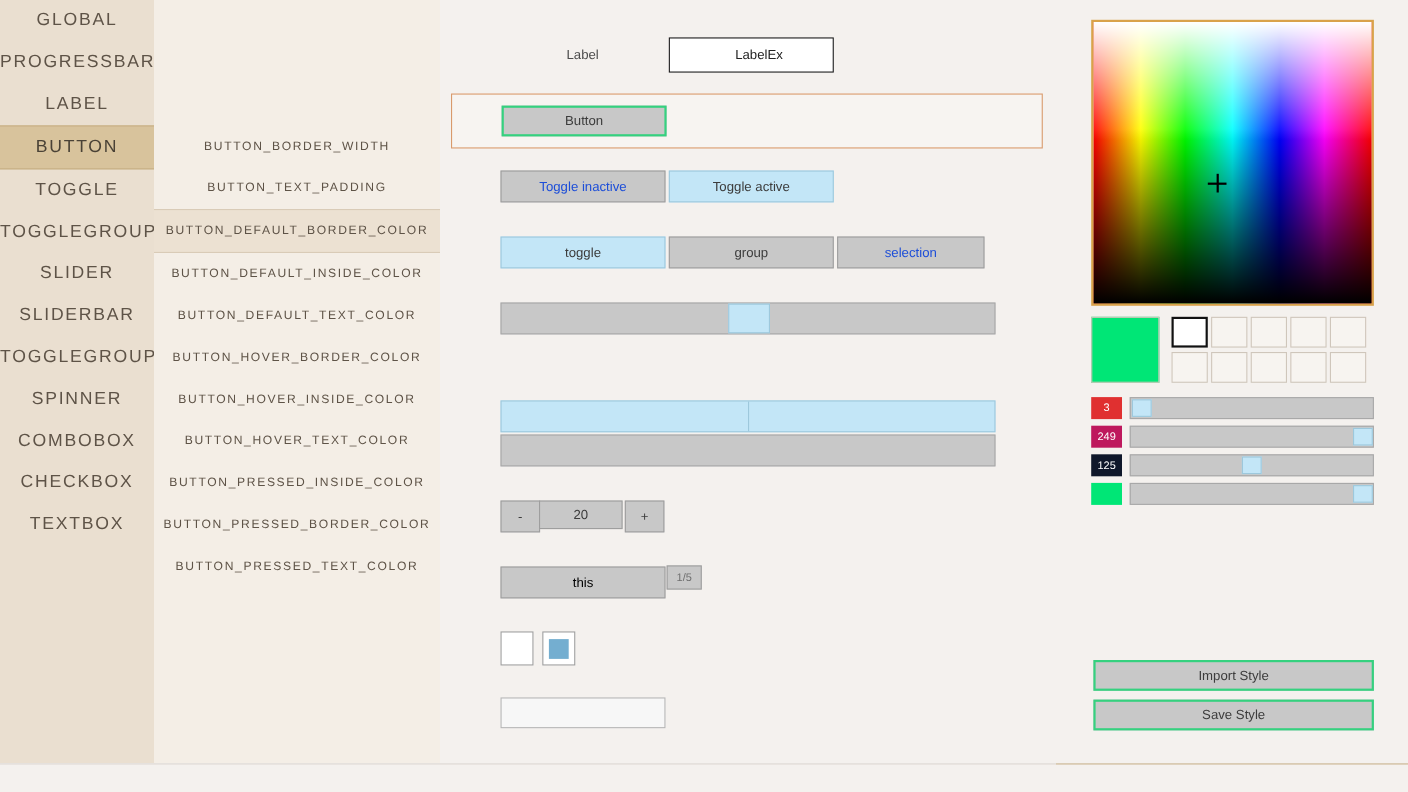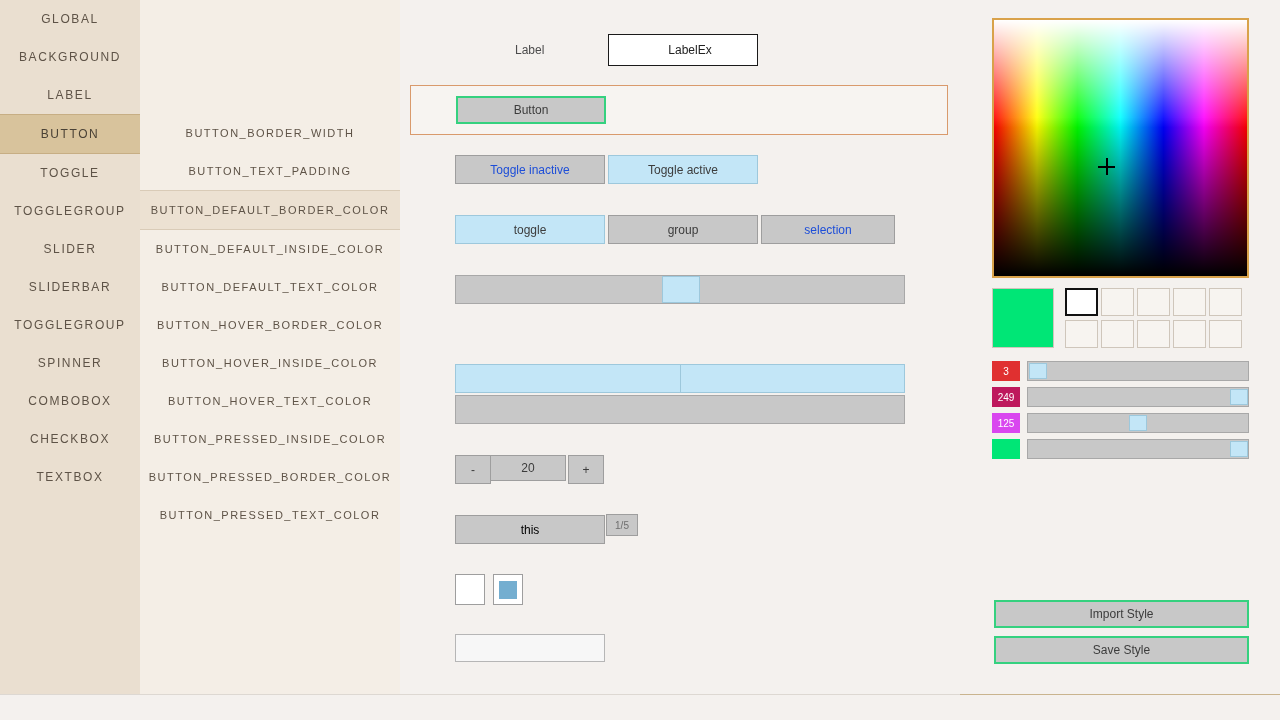--- a/index.html
+++ b/index.html
@@ -24,21 +24,21 @@
     left: 0; top: 0;
     width: 140px;
     height: 694px;
     background: #eadfd0;
     border-right: 1px solid #d9cfc2;
   }
   .cat-item {
     height: 38px;
     line-height: 38px;
     text-align: center;
-    font-size: 12px;
+    font-size: 16px;
     letter-spacing: 1.6px;
     color: #5e5347;
     cursor: pointer;
     user-select: none;
   }
   .cat-item.selected {
     background: #d8c39c;
     border-top: 1px solid #c7ae84;
     border-bottom: 1px solid #c7ae84;
     color: #4a4236;
@@ -343,21 +343,21 @@
     box-sizing: border-box;
   }
 </style>
 </head>
 <body>
 
 <div id="app">
 
   <div id="categories">
     <div class="cat-item">GLOBAL</div>
-    <div class="cat-item">BACKGROUND</div>
+    <div class="cat-item">PROGRESSBAR</div>
     <div class="cat-item">LABEL</div>
     <div class="cat-item selected">BUTTON</div>
     <div class="cat-item">TOGGLE</div>
     <div class="cat-item">TOGGLEGROUP</div>
     <div class="cat-item">SLIDER</div>
     <div class="cat-item">SLIDERBAR</div>
     <div class="cat-item">TOGGLEGROUP</div>
     <div class="cat-item">SPINNER</div>
     <div class="cat-item">COMBOBOX</div>
     <div class="cat-item">CHECKBOX</div>
@@ -447,21 +447,21 @@
     </div>
 
     <div class="chan-row" style="top:387px;">
       <div class="chan-badge" style="background:#be185d;">249</div>
       <div class="chan-track">
         <div class="chan-knob" style="left:202px;"></div>
       </div>
     </div>
 
     <div class="chan-row" style="top:413px;">
-      <div class="chan-badge" style="background:#d946ef;">125</div>
+      <div class="chan-badge" style="background:#0f172a;">125</div>
       <div class="chan-track">
         <div class="chan-knob" style="left:101px;"></div>
       </div>
     </div>
 
     <div class="chan-row" style="top:439px;">
       <div class="chan-badge" style="background:#00e676;"></div>
       <div class="chan-track">
         <div class="chan-knob" style="left:202px;"></div>
       </div>

